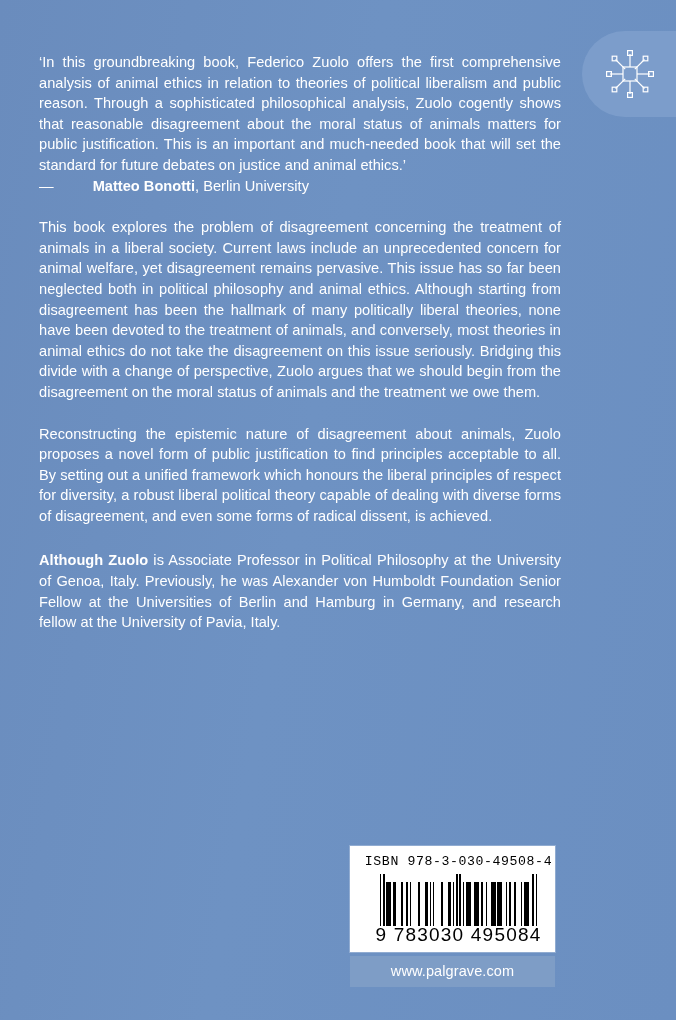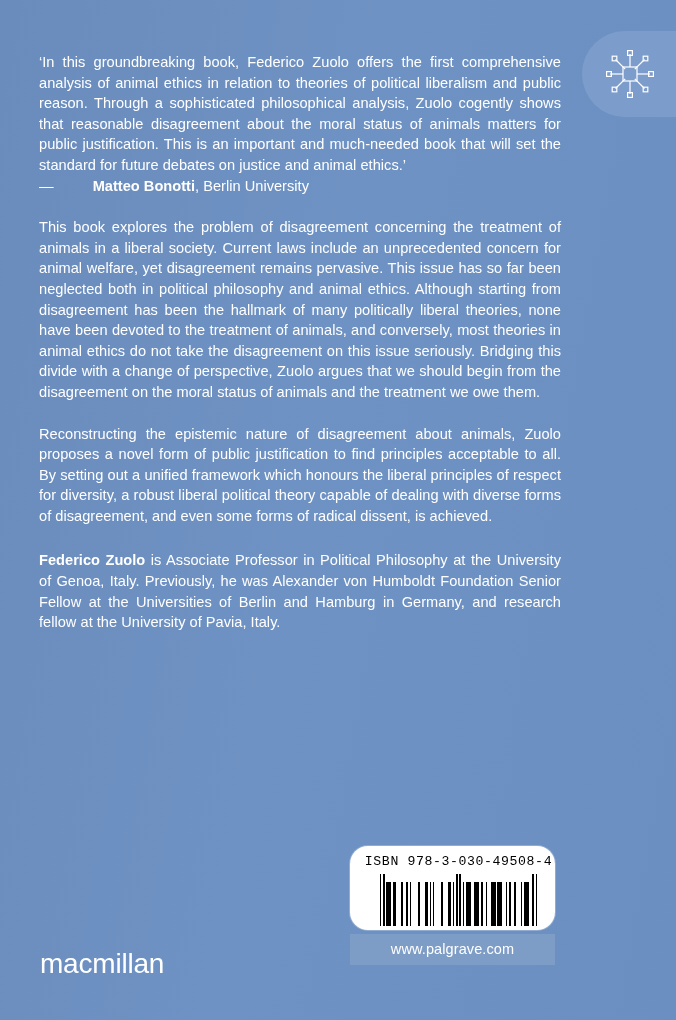--- a/index.html
+++ b/index.html
@@ -94,21 +94,20 @@
   .isbn-block {
     position: absolute;
     left: 350px;
     top: 846px;
     width: 205px;
   }
   .isbn-white {
     background: #ffffff;
     padding: 8px 0 4px 12px;
     box-shadow: 0 0 0 1px rgba(255,255,255,0.25);
-    border-radius: 18px;
   }
   .isbn-text {
     text-align: center;
     color: #000000;
     font-family: "Liberation Mono", "DejaVu Sans Mono", monospace;
     font-size: 13.2px;
     letter-spacing: 0.6px;
     margin-bottom: 5px;
   }
   .barcode-wrap {
@@ -184,26 +183,25 @@
   <div class="text-col">
 
     <p class="blurb">‘In this groundbreaking book, Federico Zuolo offers the first comprehensive analysis of animal ethics in relation to theories of political liberalism and public reason. Through a sophisticated philosophical analysis, Zuolo cogently shows that reasonable disagreement about the moral status of animals matters for public justification. This is an important and much-needed book that will set the standard for future debates on justice and animal ethics.’</p>
 
     <p class="attrib"><span>—</span><span class="name">Matteo Bonotti</span><span>, Berlin University</span></p>
 
     <p class="para">This book explores the problem of disagreement concerning the treatment of animals in a liberal society. Current laws include an unprecedented concern for animal welfare, yet disagreement remains pervasive. This issue has so far been neglected both in political philosophy and animal ethics. Although starting from disagreement has been the hallmark of many politically liberal theories, none have been devoted to the treatment of animals, and conversely, most theories in animal ethics do not take the disagreement on this issue seriously. Bridging this divide with a change of perspective, Zuolo argues that we should begin from the disagreement on the moral status of animals and the treatment we owe them.</p>
 
     <p class="para">Reconstructing the epistemic nature of disagreement about animals, Zuolo proposes a novel form of public justification to find principles acceptable to all. By setting out a unified framework which honours the liberal principles of respect for diversity, a robust liberal political theory capable of dealing with diverse forms of disagreement, and even some forms of radical dissent, is achieved.</p>
 
-    <p class="bio"><span class="name">Federico Zuolo</span><span> is Associate Professor in Political Philosophy at the University of Genoa, Italy. Previously, he was Alexander von Humboldt Foundation Senior Fellow at the Universities of Berlin and Hamburg in Germany, and research fellow at the University of Pavia, Italy.</span></p>
+    <p class="bio"><span class="name">Although Zuolo</span><span> is Associate Professor in Political Philosophy at the University of Genoa, Italy. Previously, he was Alexander von Humboldt Foundation Senior Fellow at the Universities of Berlin and Hamburg in Germany, and research fellow at the University of Pavia, Italy.</span></p>
 
   </div>
 
   <div class="logo">
-    <span class="l2">macmillan</span>
   </div>
 
   <div class="isbn-block">
     <div class="isbn-white">
       <div class="isbn-text">ISBN 978-3-030-49508-4</div>
       <div class="barcode-wrap">
         <div class="barcode" id="barcode">
             <i class="tall" style="width: 1.66px;"></i>
             <i class="gap" style="width: 1.66px;"></i>
             <i class="tall" style="width: 1.66px;"></i>
@@ -294,19 +292,20 @@
             <i class="short" style="width: 1.66px;"></i>
             <i class="short" style="width: 1.66px;"></i>
             <i class="short" style="width: 1.66px;"></i>
             <i class="gap" style="width: 1.66px;"></i>
             <i class="gap" style="width: 1.66px;"></i>
             <i class="tall" style="width: 1.66px;"></i>
             <i class="gap" style="width: 1.66px;"></i>
             <i class="tall" style="width: 1.66px;"></i>
           </div>
       </div>
+      <div class="barcode-digits">9 783030 495084</div>
     </div>
     <div class="web-bar">
       <span>www.palgrave.com</span>
     </div>
   </div>
 
 </div>
 
 </body></html>

